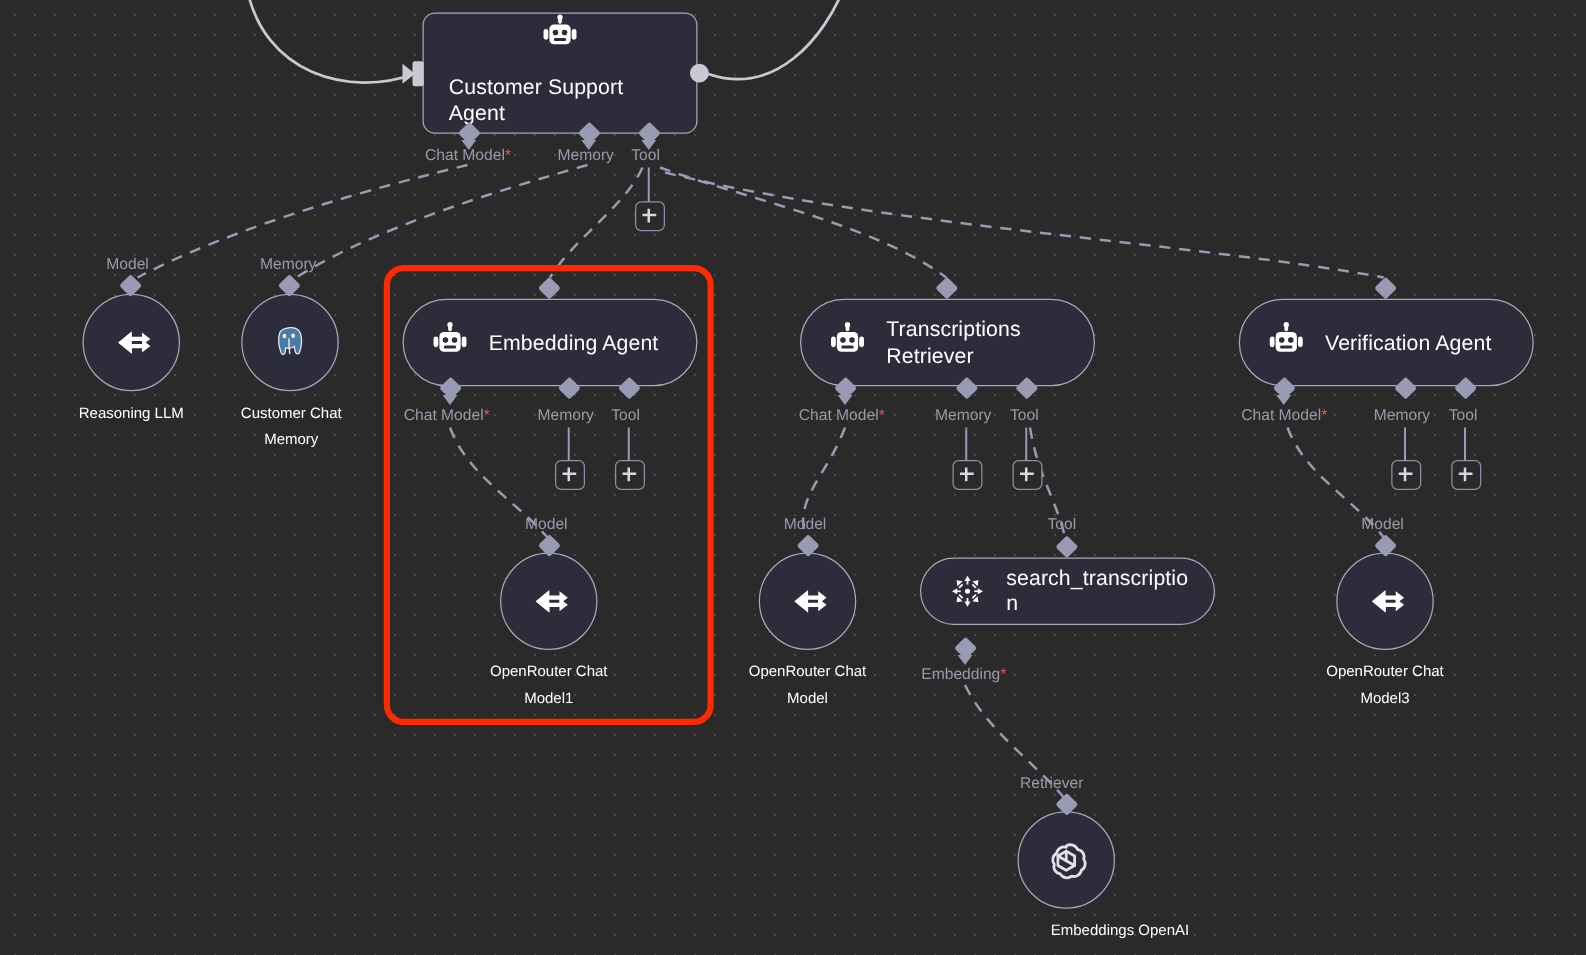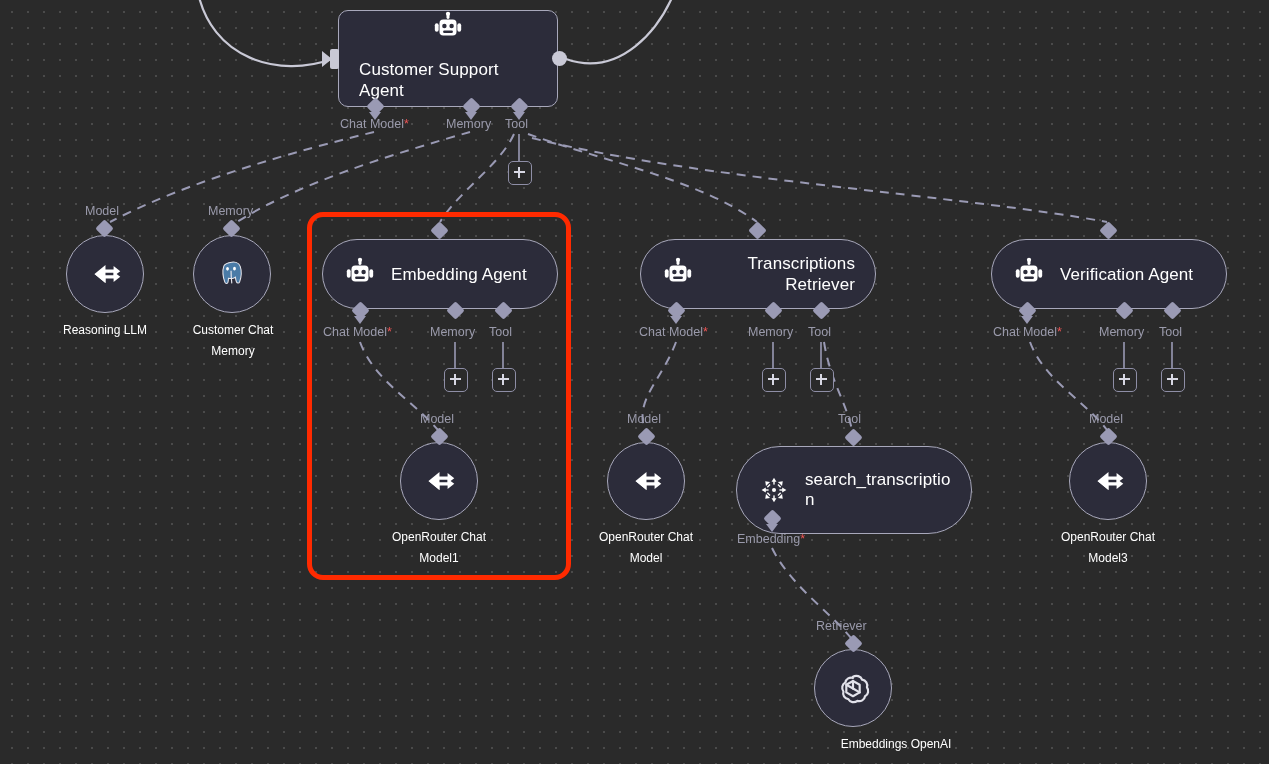--- a/index.html
+++ b/index.html
@@ -290,21 +290,21 @@
       <path d="M11 22 L22.5 12.5 L22.5 17.2 L31 17.2 L31 13.6 L38 19 L31 24.4 L31 20.8 L22.5 20.8 L22.5 31.5 Z" fill="#fff"></path>
       <path d="M11 22 L22.5 31.5 L22.5 26.8 L31 26.8 L31 30.4 L38 25 L31 19.6 L31 23.2 L22.5 23.2 Z" fill="#fff"></path>
     </svg>
   </div>
   <div class="node-caption" style="left:364px; top:527px; width:150px;">OpenRouter Chat
 Model1</div>
 
   <div class="highlight-box" style="left:307px; top:212px; width:264px; height:368px;"></div>
 
   <div class="diamond" style="left:751px; top:224px;"></div>
-  <div class="agent-node pill" style="left:640px; top:239px; width:236px; height:70px;text-align:right;">
+  <div class="agent-node pill" style="left:640px; top:239px; width:236px; height:70px;">
     <svg class="agent-icon" viewBox="0 0 32 32">
       <rect x="8" y="8" width="16" height="15" rx="3.5" fill="#fff"></rect>
       <rect x="14.6" y="2.5" width="2.8" height="5" rx="1.3" fill="#fff"></rect>
       <circle cx="16" cy="2.6" r="2" fill="#fff"></circle>
       <rect x="3.6" y="11.5" width="3.6" height="8" rx="1.8" fill="#fff"></rect>
       <rect x="24.8" y="11.5" width="3.6" height="8" rx="1.8" fill="#fff"></rect>
       <circle cx="12.6" cy="14.2" r="2.1" fill="#2c2c3a"></circle>
       <circle cx="19.4" cy="14.2" r="2.1" fill="#2c2c3a"></circle>
       <rect x="11.4" y="18.3" width="9.2" height="2.3" rx="1.1" fill="#2c2c3a"></rect>
     </svg>
@@ -329,21 +329,21 @@
     <svg class="circle-icon" viewBox="0 0 44 44">
       <path d="M11 22 L22.5 12.5 L22.5 17.2 L31 17.2 L31 13.6 L38 19 L31 24.4 L31 20.8 L22.5 20.8 L22.5 31.5 Z" fill="#fff"></path>
       <path d="M11 22 L22.5 31.5 L22.5 26.8 L31 26.8 L31 30.4 L38 25 L31 19.6 L31 23.2 L22.5 23.2 Z" fill="#fff"></path>
     </svg>
   </div>
   <div class="node-caption" style="left:571px; top:527px; width:150px;">OpenRouter Chat
 Model</div>
 
   <div class="port-label" style="left:838px; top:412px;">Tool</div>
   <div class="diamond" style="left:847px; top:431px;"></div>
-  <div class="agent-node pill" style="left:736px; top:446px; width:236px; height:88px;">
+  <div class="agent-node pill" style="left:736px; top:446px; width:236px; height:54px;">
     <svg class="agent-icon" viewBox="0 0 44 44">
       <g fill="#fff">
         <path d="M22 6 l3.2 5.4 h-6.4 z"></path>
           <rect x="21.1" y="10.5" width="1.8" height="4.5"></rect>
         <path d="M22 38 l-3.2 -5.4 h6.4 z"></path>
           <rect x="21.1" y="29" width="1.8" height="4.5"></rect>
         <path d="M6 22 l5.4 -3.2 v6.4 z"></path>
           <rect x="10.5" y="21.1" width="4.5" height="1.8"></rect>
         <path d="M38 22 l-5.4 3.2 v-6.4 z"></path>
           <rect x="29" y="21.1" width="4.5" height="1.8"></rect>

